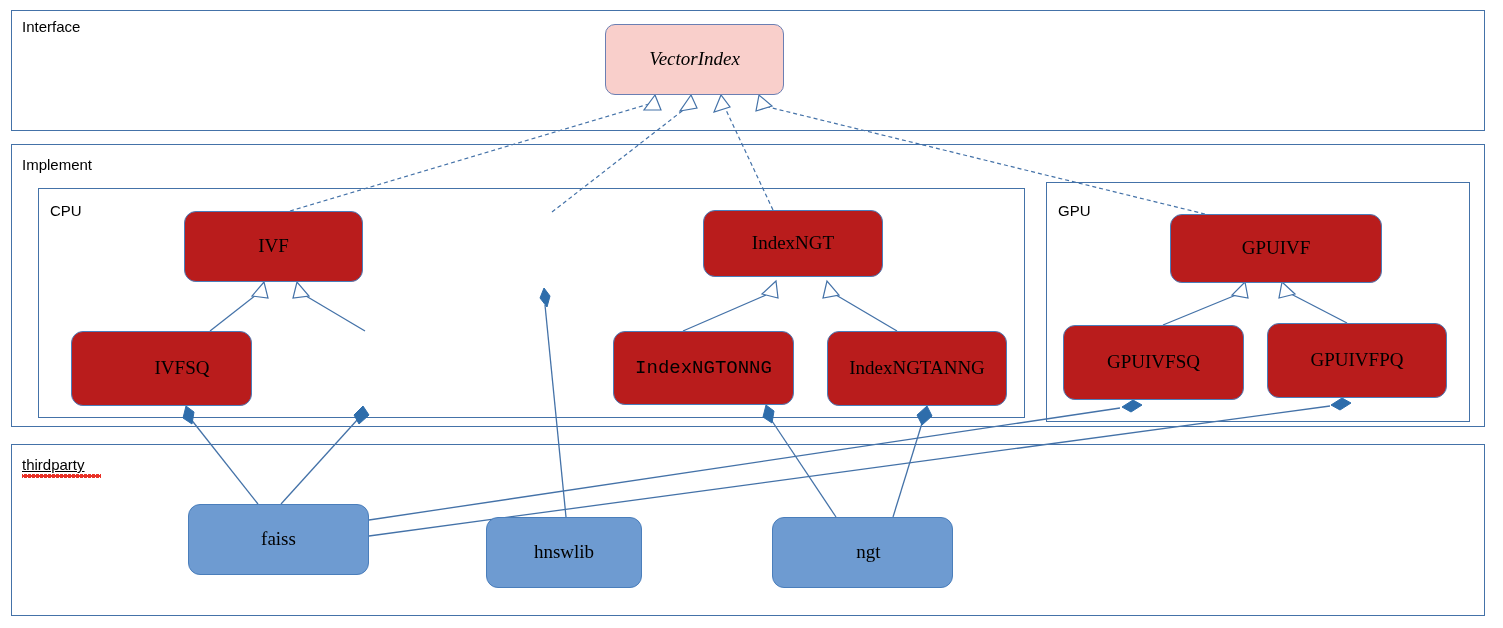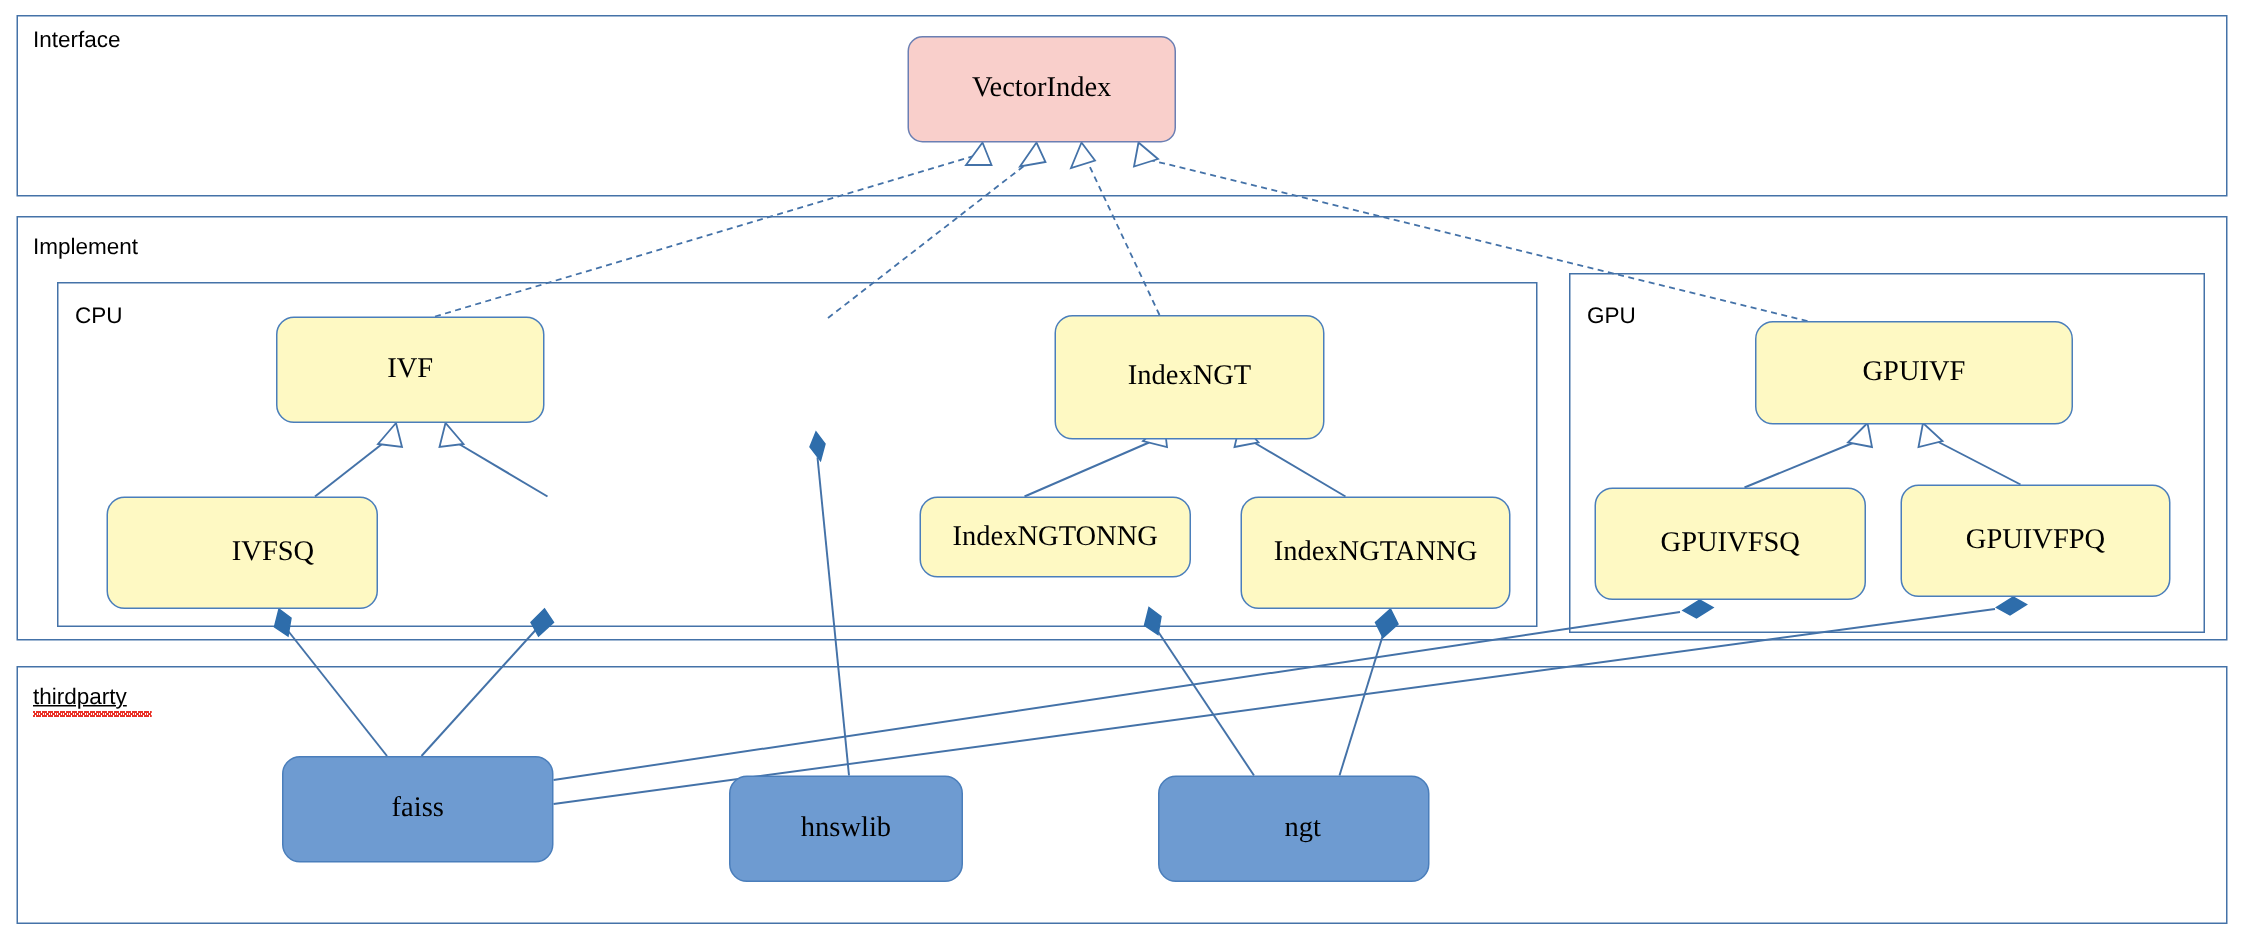--- a/index.html
+++ b/index.html
@@ -11,22 +11,22 @@
   .container-label.spell{ text-decoration:underline; text-decoration-color:#000; }
   .squiggle{position:absolute;height:4px;
     background-image:repeating-linear-gradient(135deg,#e8271c 0 1px,transparent 1px 2px),
                      repeating-linear-gradient(45deg,#e8271c 0 1px,transparent 1px 2px);
     background-size:4px 4px;opacity:.95;}
 
   .node{position:absolute;box-sizing:border-box;border-radius:12px;
         display:flex;align-items:center;justify-content:center;
         font-family:"Liberation Serif",serif;font-size:19px;color:#000;
         border:1px solid #4472a8;text-align:center;line-height:1.1;}
-  .node.iface{background:#f9cfcb;border-color:#6b7fb3;border-radius:10px;}
-  .node.impl{background:#fef9c3;border-color:#4a7ebb;}
+  .node.iface{background:#f9cfcb;border-color:#6b7fb3;border-radius:10px;font-style:italic;}
+  .node.impl{background:#b91c1c;border-color:#4a7ebb;}
   .node.third{background:#6e9bd1;border-color:#4a7ebb;}
 
   svg.edges{position:absolute;left:0;top:0;width:1503px;height:628px;pointer-events:none;overflow:visible;}
   .edge-solid{stroke:#4472a8;stroke-width:1.3;fill:none;}
   .edge-dashed{stroke:#4472a8;stroke-width:1.2;fill:none;stroke-dasharray:4 3;}
   .tri-hollow{fill:#ffffff;stroke:#4472a8;stroke-width:1.2;}
   .diamond{fill:#2e6dab;stroke:#2e6dab;stroke-width:1;}
 </style>
 </head>
 <body>
@@ -99,24 +99,24 @@
     <path class="edge-solid" d="M836,517 L770,418"></path>
     <polygon class="diamond" points="766,405 774,411 772,423 763,417"></polygon>
 
     <path class="edge-solid" d="M893,517 L923,420"></path>
     <polygon class="diamond" points="927,406 932,416 922,425 917,415"></polygon>
   </svg>
 
   <div class="node iface" style="left:605px;top:24px;width:179px;height:71px;">VectorIndex</div>
 
   <div class="node impl" style="left:184px;top:211px;width:179px;height:71px;">IVF</div>
-  <div class="node impl" style="left:703px;top:210px;width:180px;height:83px;">IndexNGT</div>
+  <div class="node impl" style="left:703px;top:210px;width:180px;height:67px;">IndexNGT</div>
 
   <div class="node impl" style="left:71px;top:331px;width:181px;height:75px;padding-left:41px;">IVFSQ</div>
-  <div class="node impl" style="left:613px;top:331px;width:181px;height:54px;">IndexNGTONNG</div>
+  <div class="node impl" style="left:613px;top:331px;width:181px;height:74px;font-family:Liberation Mono, monospace;">IndexNGTONNG</div>
   <div class="node impl" style="left:827px;top:331px;width:180px;height:75px;">IndexNGTANNG</div>
 
   <div class="node impl" style="left:1170px;top:214px;width:212px;height:69px;">GPUIVF</div>
   <div class="node impl" style="left:1063px;top:325px;width:181px;height:75px;">GPUIVFSQ</div>
   <div class="node impl" style="left:1267px;top:323px;width:180px;height:75px;">GPUIVFPQ</div>
 
   <div class="node third" style="left:188px;top:504px;width:181px;height:71px;">faiss</div>
   <div class="node third" style="left:486px;top:517px;width:156px;height:71px;">hnswlib</div>
   <div class="node third" style="left:772px;top:517px;width:181px;height:71px;padding-left:12px;">ngt</div>
 

